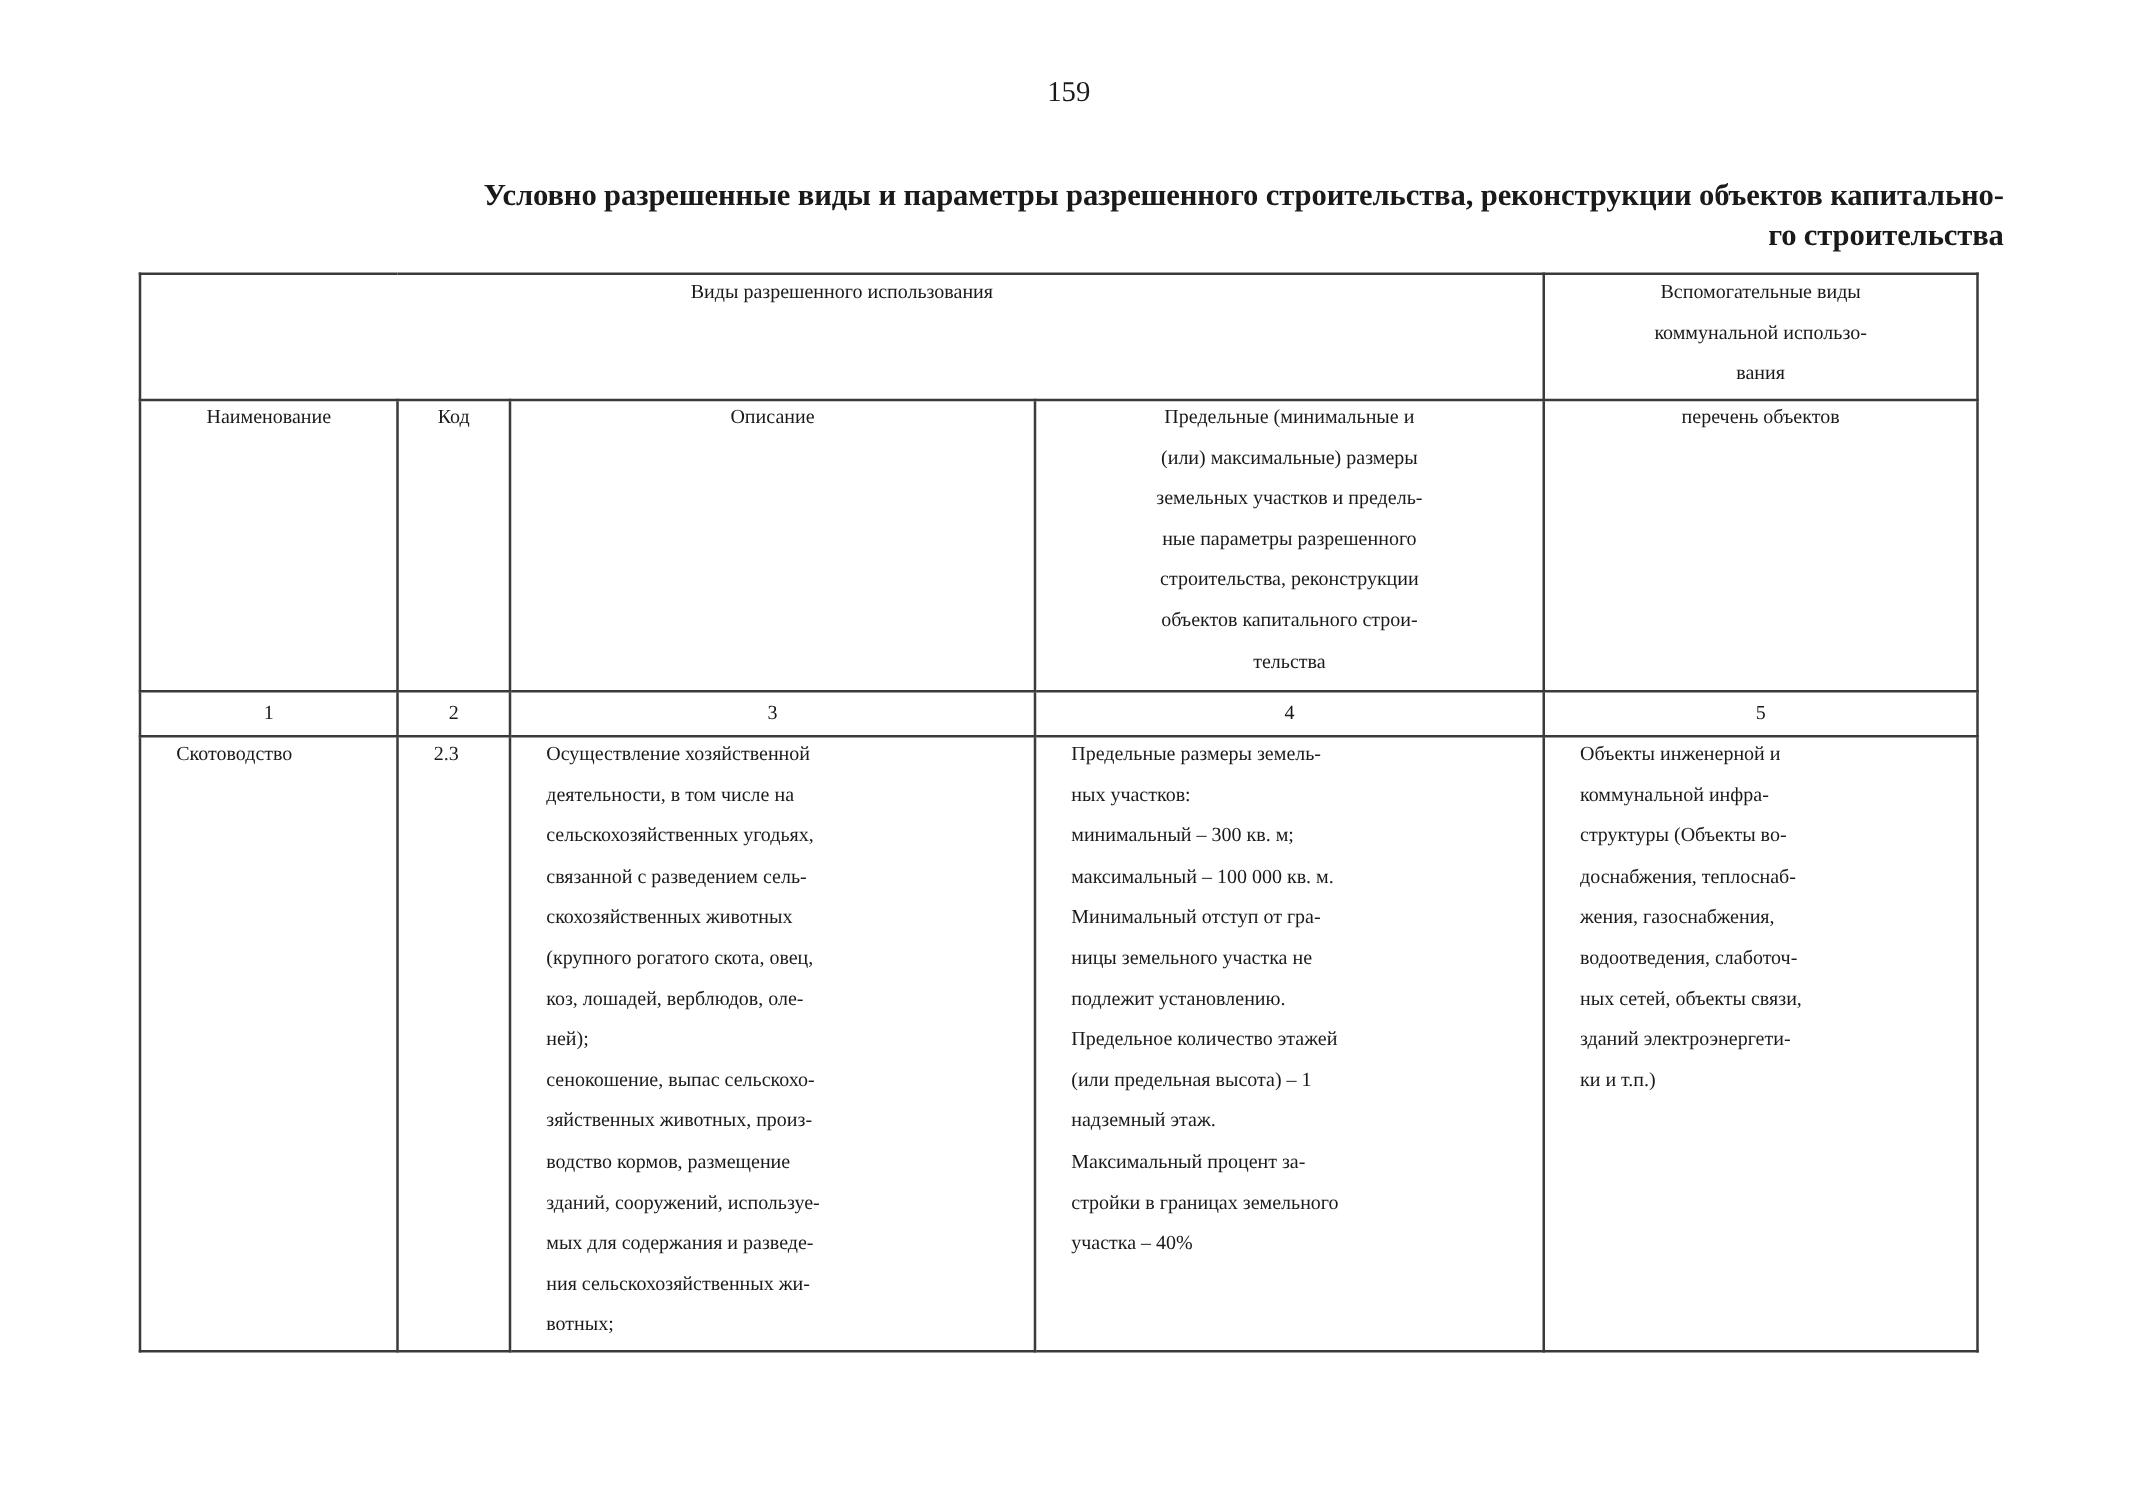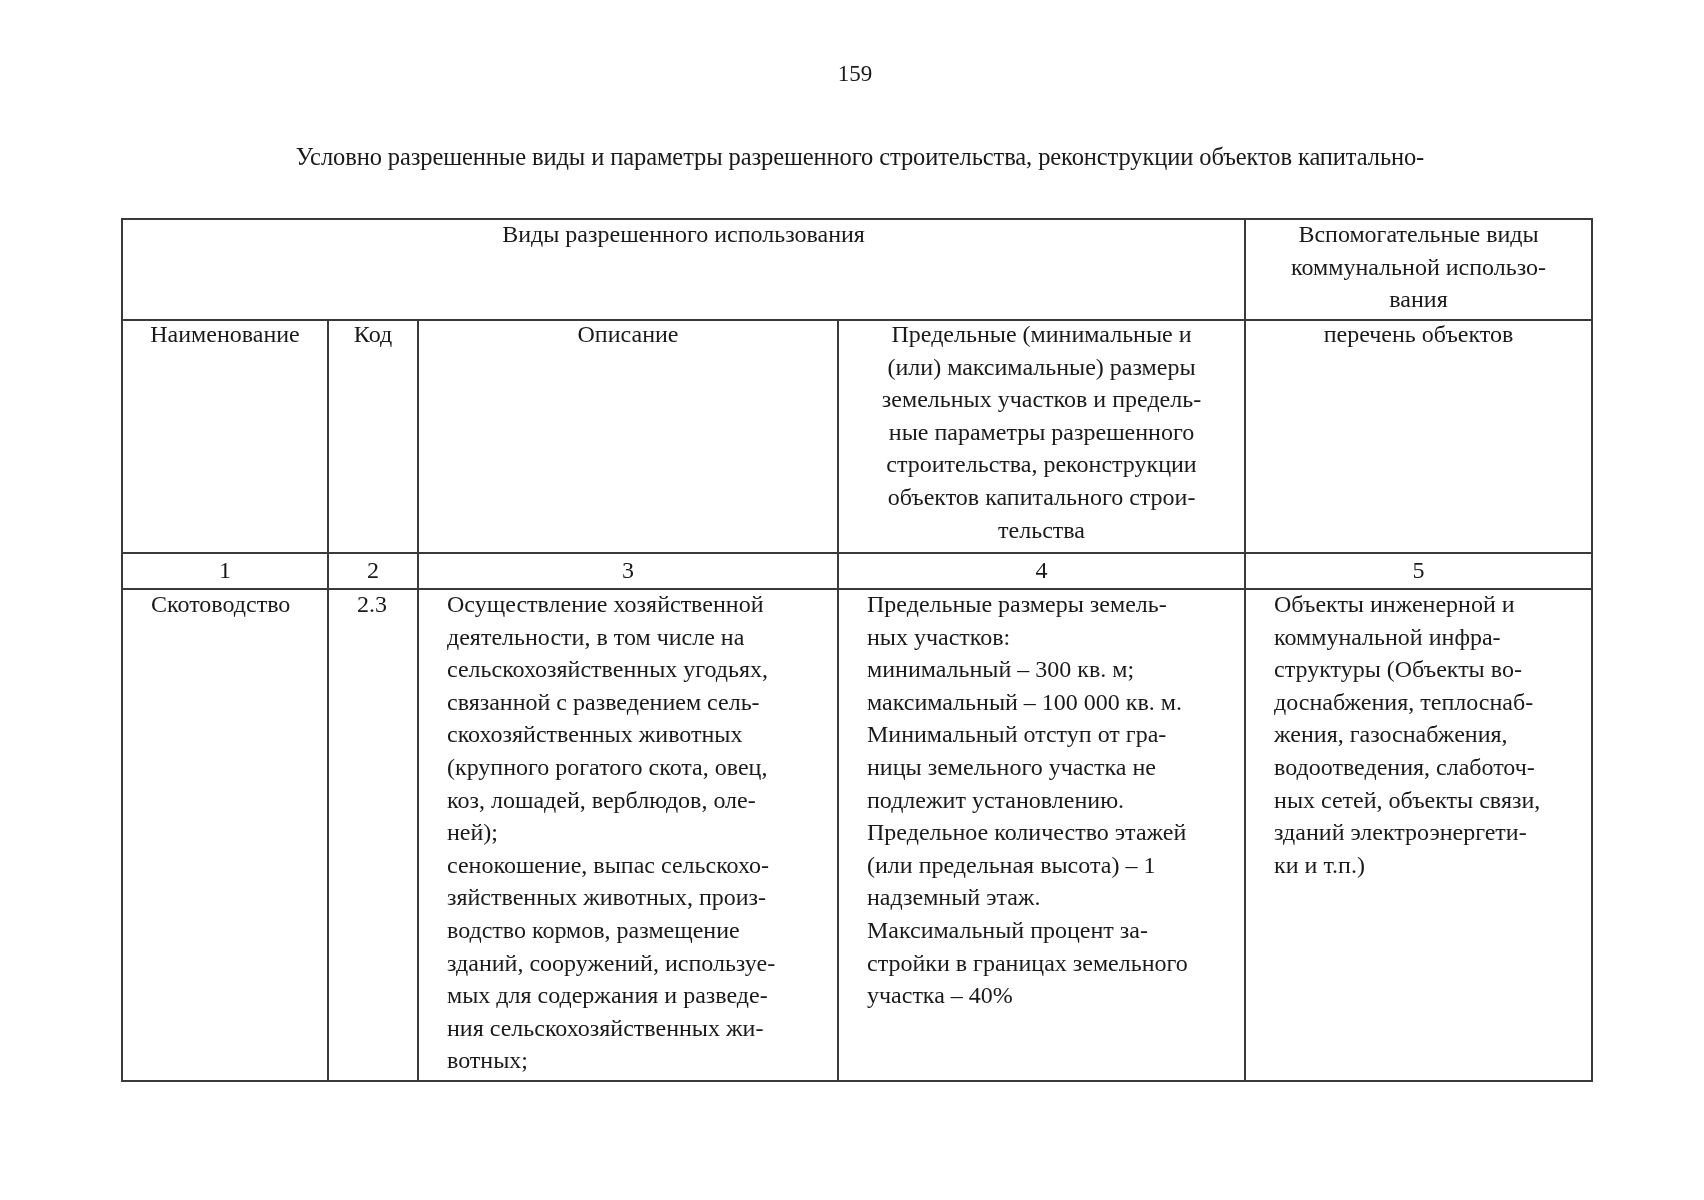--- a/index.html
+++ b/index.html
@@ -19,37 +19,37 @@
     position: absolute;
     left: 0;
     width: 1710px;
     top: 60px;
     text-align: center;
     font-size: 23px;
     line-height: 28px;
   }
   .doc-title {
     position: absolute;
-    left: 142px;
+    left: 167px;
     width: 1436px;
     top: 141px;
-    text-align: center;
-    font-weight: normal;
+    text-align: right;
+    font-weight: bold;
     font-size: 24.5px;
     line-height: 32px;
     letter-spacing: -0.1px;
   }
   table.zoning {
     position: absolute;
-    left: 121px;
+    left: 111px;
     top: 218px;
     width: 1470px;
     border-collapse: collapse;
     table-layout: fixed;
-    font-size: 24px;
+    font-size: 16px;
     line-height: 32.6px;
   }
   table.zoning td, table.zoning th {
     border: 2px solid #3a3a3a;
     vertical-align: top;
     padding: 0 9px;
     font-weight: normal;
   }
   .c1 { width: 206px; }
   .c2 { width: 90px; }
@@ -65,20 +65,21 @@
   tr.data td .cell-text { display: block; margin-top: -2px; }
   .line { display: block; white-space: nowrap; }
 </style>
 </head>
 <body>
 
 <div class="page-number">159</div>
 
 <div class="doc-title">
   <span class="line">Условно разрешенные виды и параметры разрешенного строительства, реконструкции объектов капитально-</span>
+  <span class="line">го строительства</span>
 </div>
 
 <table class="zoning">
   <colgroup>
     <col class="c1">
       <col class="c2">
       <col class="c3">
       <col class="c4">
       <col class="c5">
   </colgroup>

